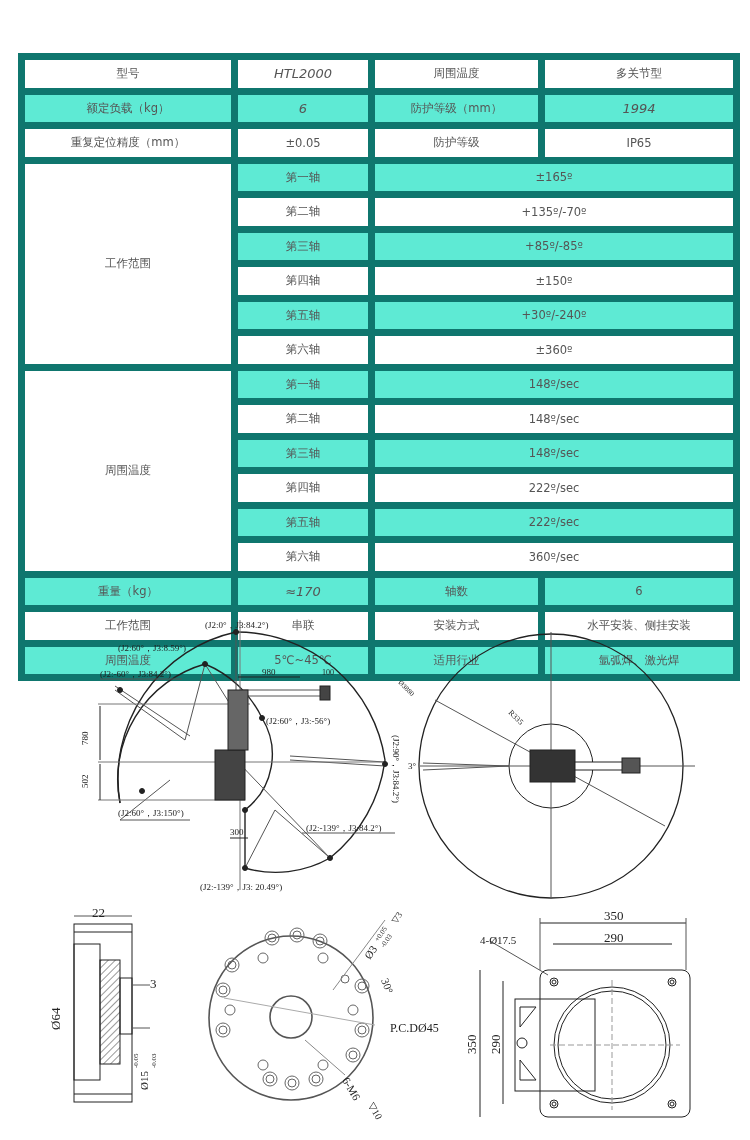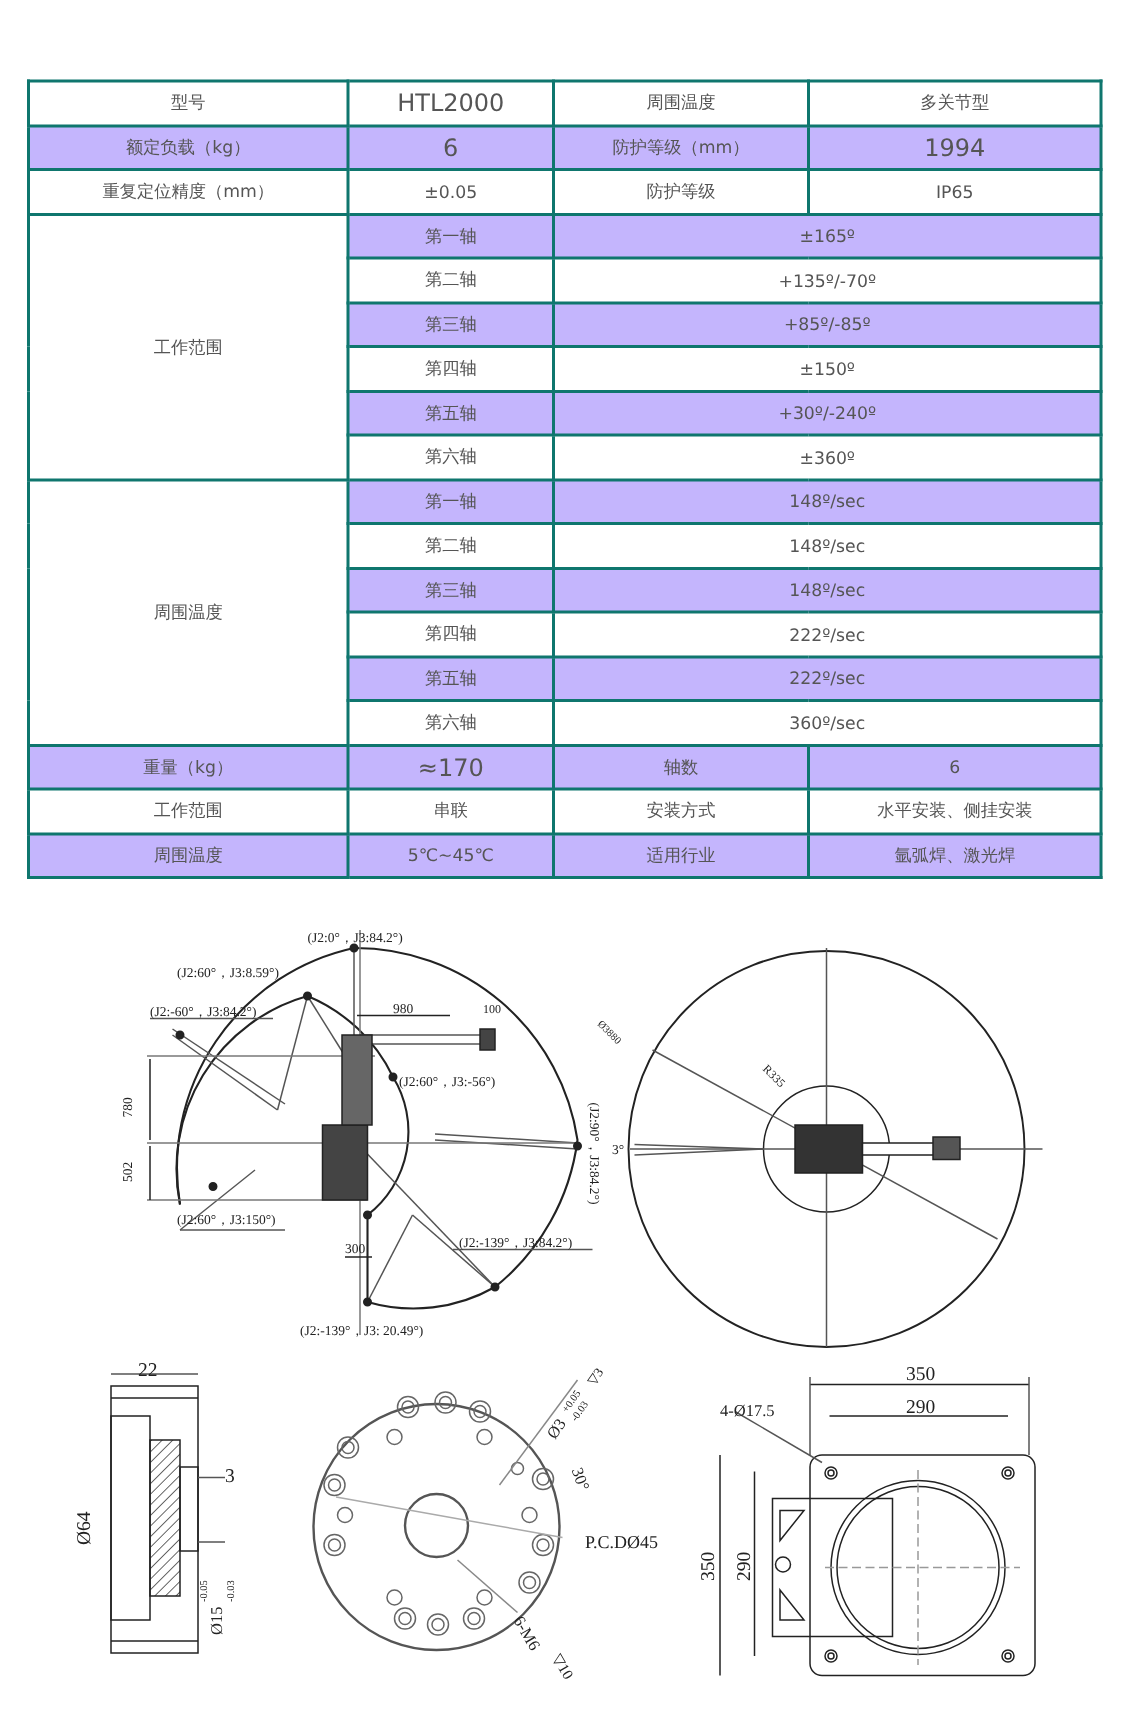--- a/index.html
+++ b/index.html
@@ -1,24 +1,24 @@
 <!DOCTYPE html>
 <html><head>
 <meta charset="utf-8">
 <style>
   html, body { margin: 0; padding: 0; background: #ffffff; }
   body { width: 750px; height: 1140px; position: relative; overflow: hidden;
          font-family: "DejaVu Sans", "Liberation Sans", sans-serif; color: #555; }
   .spec-table { position: absolute; left: 18px; top: 53px; width: 715px;
                 border-collapse: collapse; table-layout: fixed; font-size: 11.5px; }
-  .spec-table td { border: 2px solid #0f766e; text-align: center; vertical-align: middle;
+  .spec-table td { border: 7px solid #0f766e; text-align: center; vertical-align: middle;
                    height: 27.5px; padding: 0; color: #555; }
-  .spec-table tr.g td.c { background: #c4b5fd; }
+  .spec-table tr.g td.c { background: #5eead4; }
   .spec-table td.white { background: #fff !important; }
-  .spec-table td.big { font-size: 16px; }
+  .spec-table td.big { font-size: 13px; font-style: italic; }
   .drawings { position: absolute; left: 0; top: 600px; width: 750px; height: 540px; }
   svg text { font-family: "Liberation Serif", "DejaVu Serif", serif; fill: #222; }
 </style>
 </head>
 <body>
 
 <table class="spec-table">
   <colgroup>
       <col style="width:213px">
       <col style="width:137px">

